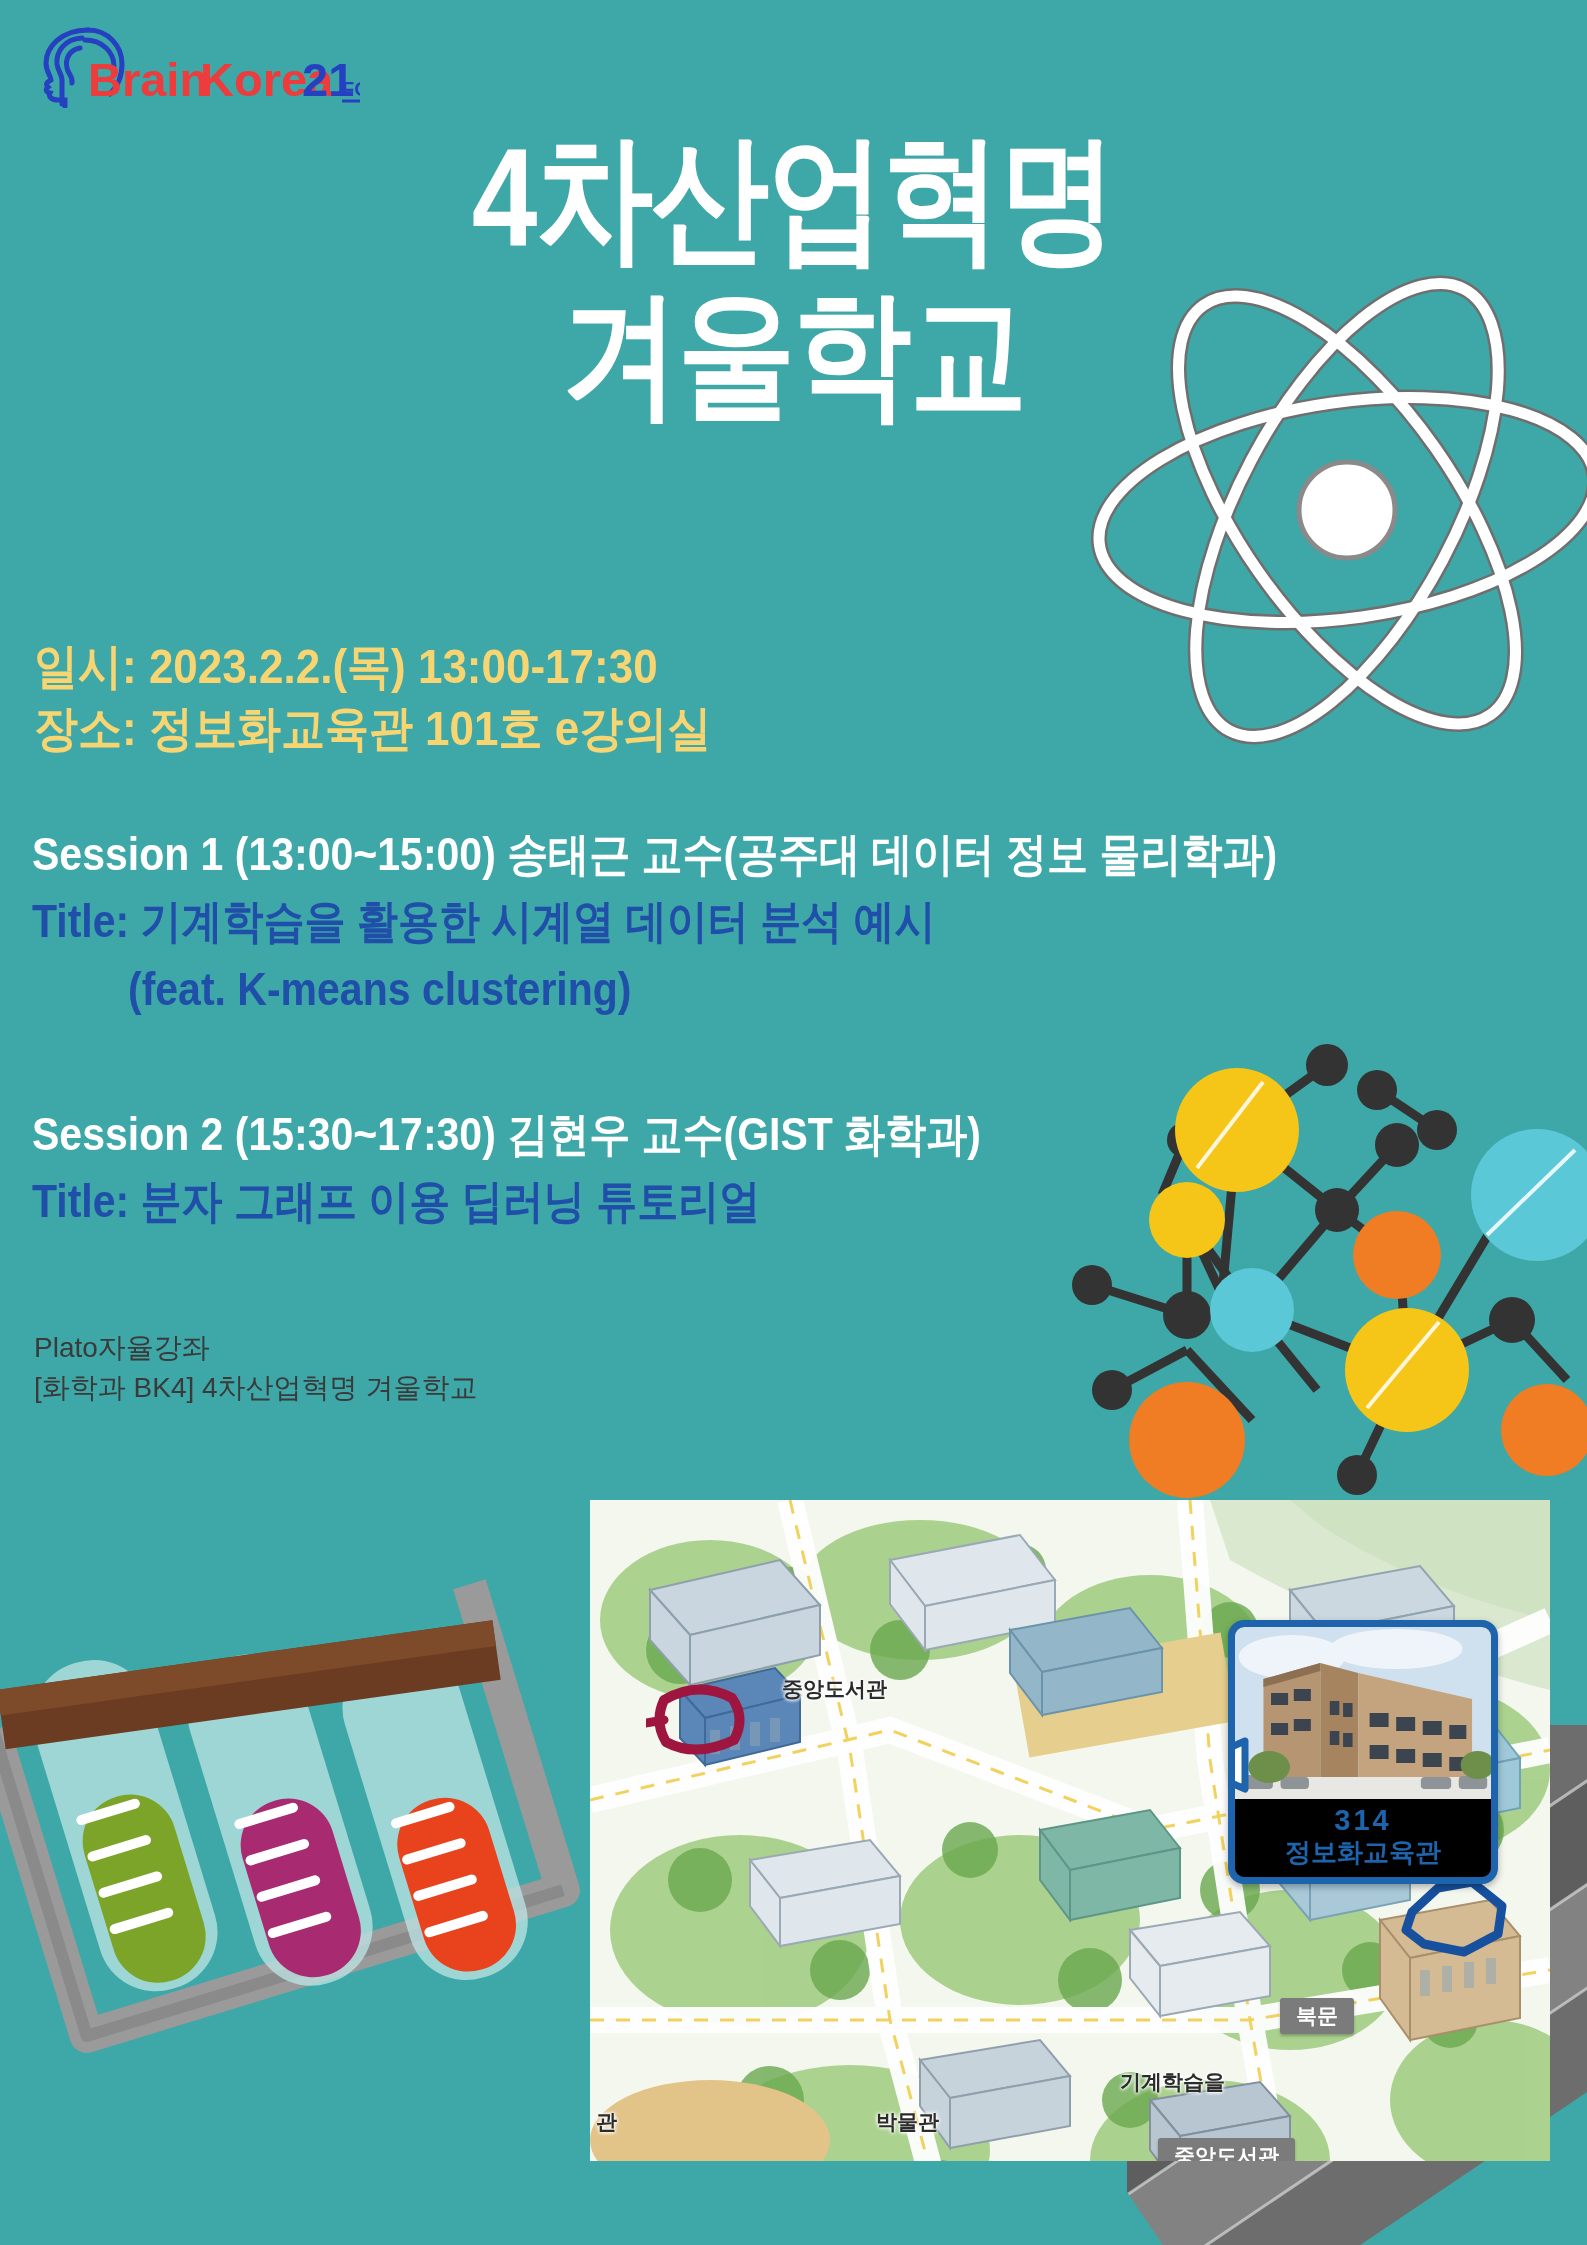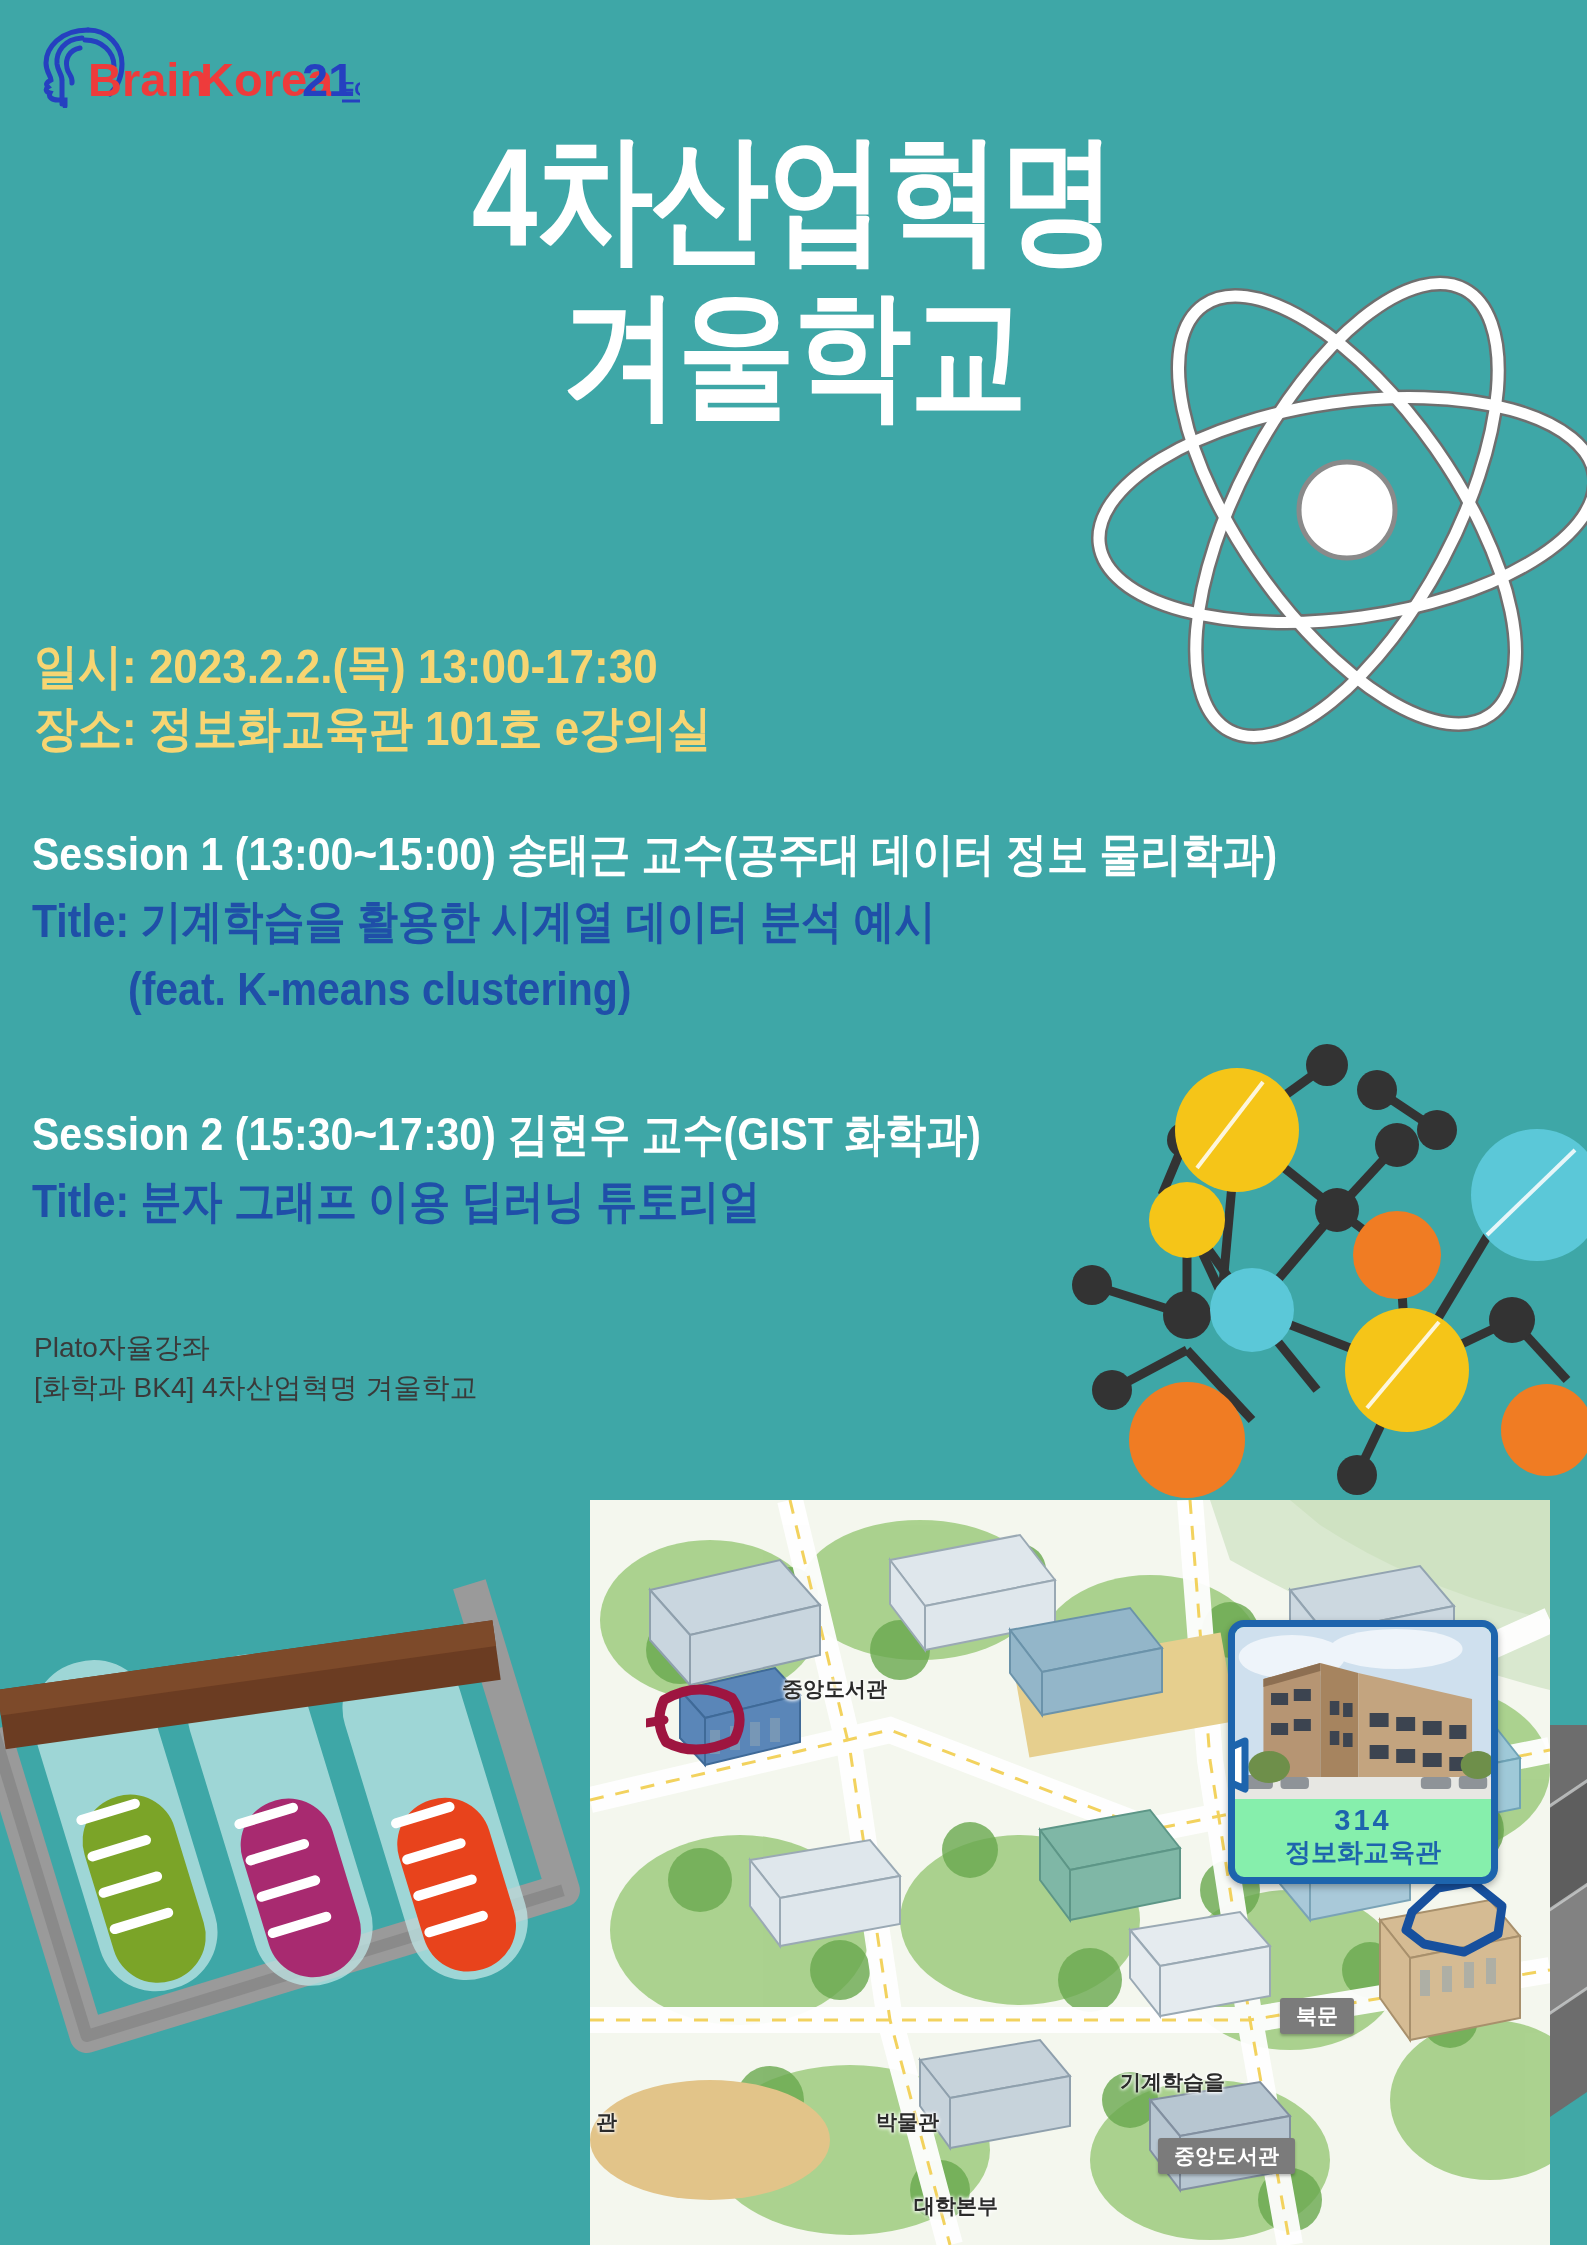--- a/index.html
+++ b/index.html
@@ -86,21 +86,21 @@
   #plato-info {
     position:absolute; left:34px; top:1318px;
     color:#3a3a3a; font-size:28px; font-weight:400;
     line-height:1.42; z-index:6;margin-top:10px;
   }
   #plato-info div { white-space:nowrap; }
 
   
   #campus-map {
     position:absolute; left:590px; top:1500px;
-    width:960px; height:745px;
+    width:960px; height:661px;
     overflow:hidden;
     z-index:7;
     background:#eef3e4;
   }
   #campus-map .map-canvas { position:absolute; inset:0; }
 
   .map-label {
     position:absolute;
     font-size:21px; font-weight:700; color:#2b2b2b;
     white-space:nowrap;
@@ -111,21 +111,21 @@
     background:#7b7b7b; color:#fff; padding:4px 16px;
     border-radius:3px; text-shadow:none;
     box-shadow:0 2px 3px rgba(0,0,0,0.25);
   }
 
   
   #map-callout {
     position:absolute; right:52px; top:120px;
     width:270px;
     border:7px solid #1d64ad; border-radius:16px;
-    background:#86efac; overflow:hidden; z-index:6;
+    background:#000000; overflow:hidden; z-index:6;
     box-shadow:0 3px 7px rgba(0,0,0,0.3);
   }
   #callout-photo { width:100%; height:172px; position:relative; overflow:hidden; }
   #callout-caption {
     text-align:center; padding:4px 0 9px;
     color:#1d64ad; font-weight:700; line-height:1.18;
   }
   #callout-room { font-size:29px; letter-spacing:3px; }
   #callout-building { font-size:26px; }
 

